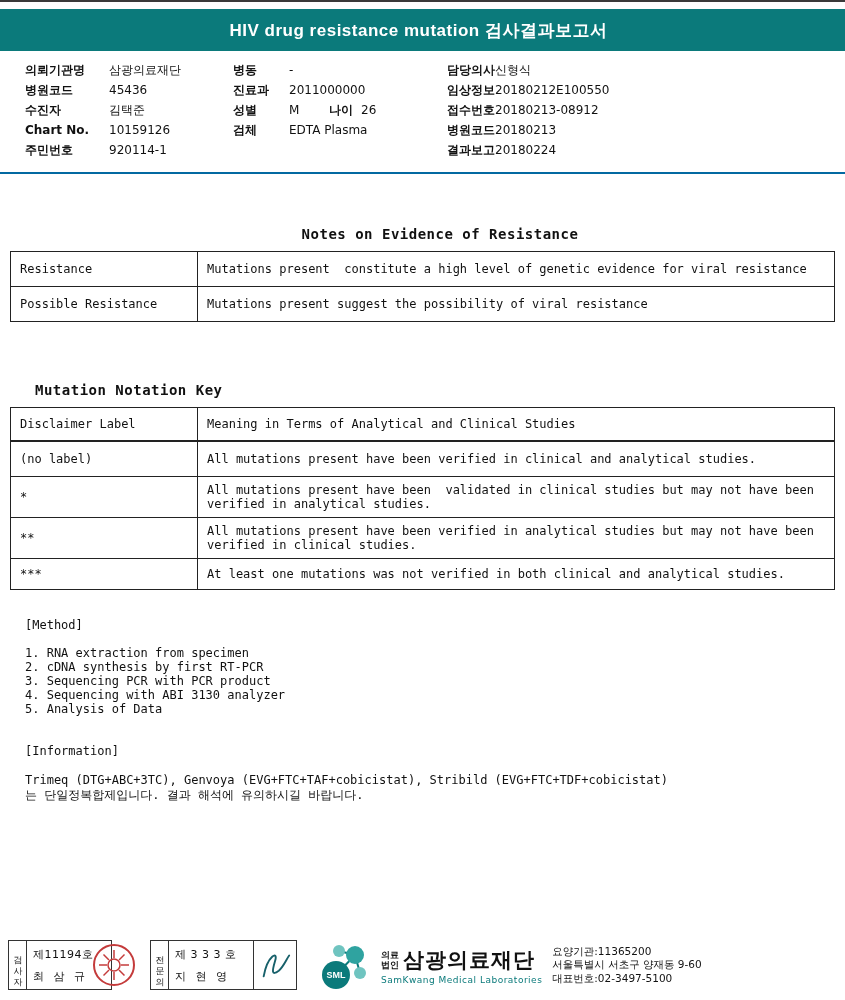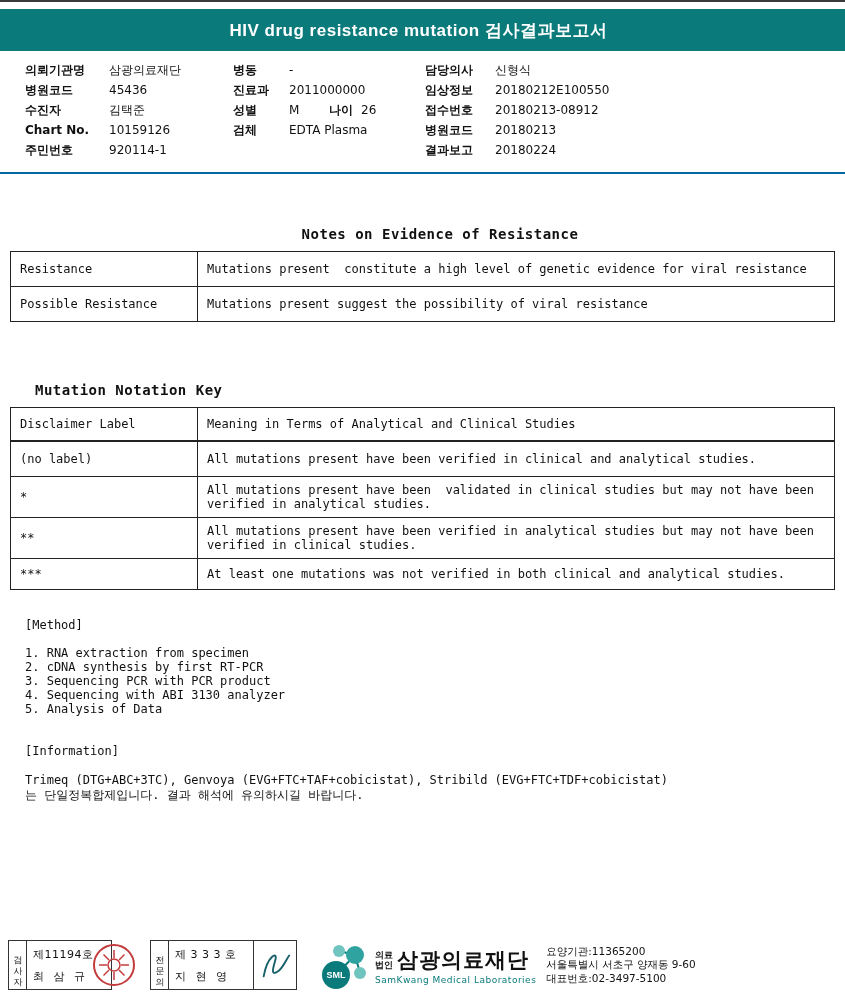--- a/index.html
+++ b/index.html
@@ -12,21 +12,21 @@
     margin-top:7px; background:#0b7a7b; color:#fff; text-align:center;
     font-family:"Liberation Sans", sans-serif; font-weight:bold; font-size:17px;
     padding:10px 8px 9px 0; letter-spacing:0.5px;
   }
   .patient {
     display:flex; padding:9px 0 12px 25px; border-bottom:2px solid #0369a1;
   }
   .pcol { display:flex; flex-direction:column; }
   .pcol-1 { width:208px; }
   .pcol-2 { width:192px; }
-  .pcol-3 { width:330px; }
+  .pcol-3 { width:330px;text-align:right; }
   .prow { display:flex; font-size:12px; line-height:20px; white-space:nowrap; }
   .plabel { font-weight:bold; }
   .w80 { width:84px; } .w52 { width:56px; } .w66 { width:70px; }
   .gval { width:40px; }
   .glabel2 { margin-right:8px;font-family:Liberation Serif, serif; }
 
   .section-heading {
     font-family:"DejaVu Sans Mono", monospace; font-weight:bold; font-size:14px;
     margin-left:35px; letter-spacing:0.5px;
   }
@@ -64,21 +64,21 @@
     width:72px; border:1px solid #333; border-left:none; display:flex; flex-direction:column;
     justify-content:center; padding:3px 6px; gap:7px; font-size:11px; white-space:nowrap;
   }
   .cred-license { letter-spacing:0.5px; }
   .cred-name { letter-spacing:3px; }
   .stamp-gap { width:38px; }
   .stamp { position:absolute; left:84px; top:3px; }
   .sig-box { width:42px; border:1px solid #333; border-left:none; display:flex; align-items:center; justify-content:center; }
 
   .logo-group { display:flex; align-items:center; margin-left:22px; }
-  .org { display:flex; flex-direction:column; margin-left:4px; }
+  .org { display:flex; flex-direction:column; margin-left:10px; }
   .org-top { display:flex; align-items:center; }
   .org-type { font-size:9px; line-height:10px; font-weight:bold; margin-right:4px; white-space:pre-line; }
   .org-name { font-size:21px; font-weight:bold; letter-spacing:1px; white-space:nowrap; }
   .org-en { font-size:9px; color:#0b7a7b; margin-top:1px; letter-spacing:0.5px; }
 
   .addr { margin-left:10px; font-size:10.5px; line-height:13.5px; white-space:nowrap; }
 </style>
 </head>
 <body>
 

